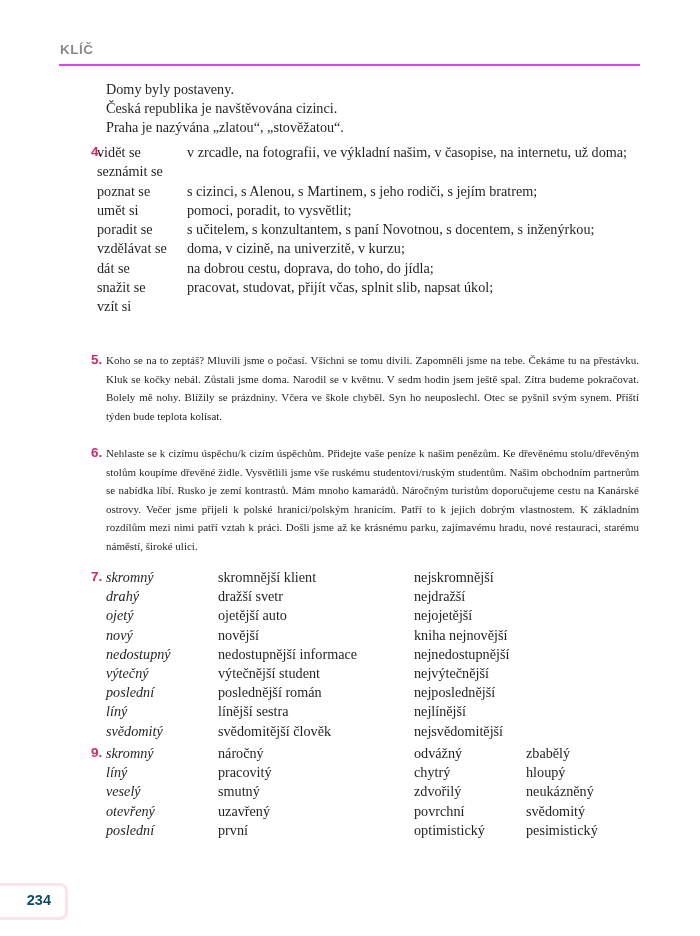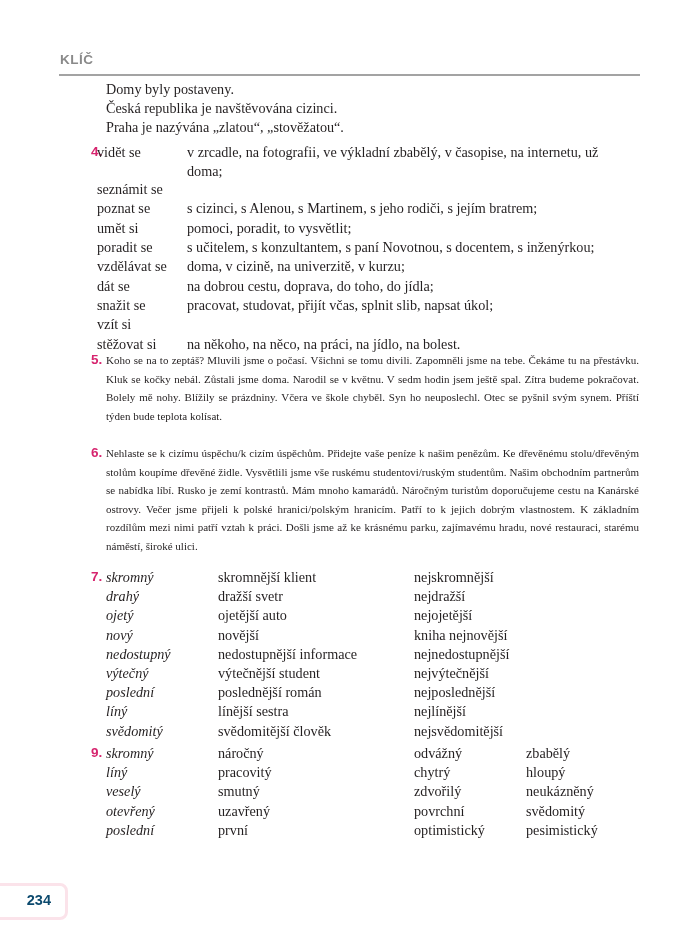--- a/index.html
+++ b/index.html
@@ -11,24 +11,24 @@
       width: 700px;
       height: 936px;
       position: relative;
       overflow: hidden;
       font-family: "Liberation Serif", "DejaVu Serif", serif;
       color: #231f20;
     }
     .header {
       position: absolute;
       left: 59px;
-      top: 50px;
+      top: 40px;
       width: 581px;
       height: 24px;
-      border-bottom: 2px solid #a3a3a3;
+      border-bottom: 2px solid #d946ef;
     }
     .header-title {
       font-family: "Liberation Sans", "DejaVu Sans", sans-serif;
       font-weight: bold;
       font-size: 13.5px;
       color: #8a8a8a;
       letter-spacing: 0.5px;
       line-height: 16px;
       position: absolute;
       left: 1px;
@@ -136,21 +136,21 @@
 <div class="intro txt">
   <div>Domy byly postaveny.</div>
   <div>Česká republika je navštěvována cizinci.</div>
   <div>Praha je nazývána „zlatou“, „stověžatou“.</div>
 </div>
 
 <span class="num" style="top: 144px; color: rgb(214, 36, 110);">4.</span>
 <div class="sec4 txt">
   <div class="row4">
       <span class="term">vidět se</span>
-      <span class="def">v zrcadle, na fotografii, ve výkladní zbabělý, v časopise, na internetu, už doma;</span>
+      <span class="def">v zrcadle, na fotografii, ve výkladní našim, v časopise, na internetu, už doma;</span>
     </div>
   <div class="row4">
       <span class="term">seznámit se</span>
     </div>
   <div class="row4">
       <span class="term">poznat se</span>
       <span class="def">s cizinci, s Alenou, s Martinem, s jeho rodiči, s jejím bratrem;</span>
     </div>
   <div class="row4">
       <span class="term">umět si</span>
@@ -167,24 +167,20 @@
   <div class="row4">
       <span class="term">dát se</span>
       <span class="def">na dobrou cestu, doprava, do toho, do jídla;</span>
     </div>
   <div class="row4">
       <span class="term">snažit se</span>
       <span class="def">pracovat, studovat, přijít včas, splnit slib, napsat úkol;</span>
     </div>
   <div class="row4">
       <span class="term">vzít si</span>
-    </div>
-  <div class="row4">
-      <span class="term">stěžovat si</span>
-      <span class="def">na někoho, na něco, na práci, na jídlo, na bolest.</span>
     </div>
 </div>
 
 <span class="num" style="top: 352px; color: rgb(214, 36, 110);">5.</span>
 <div class="para" style="top:351px;">Koho se na to zeptáš? Mluvili jsme o počasí. Všichni se tomu divili. Zapomněli jsme na tebe. Čekáme tu na přestávku. Kluk se kočky nebál. Zůstali jsme doma. Narodil se v květnu. V sedm hodin jsem ještě spal. Zítra budeme pokračovat. Bolely mě nohy. Blížily se prázdniny. Včera ve škole chyběl. Syn ho neuposlechl. Otec se pyšnil svým synem. Příští týden bude teplota kolísat.</div>
 
 <span class="num" style="top: 445px; color: rgb(214, 36, 110);">6.</span>
 <div class="para" style="top:444px;">Nehlaste se k cizímu úspěchu/k cizím úspěchům. Přidejte vaše peníze k našim penězům. Ke dřevěnému stolu/dřevěným stolům koupíme dřevěné židle. Vysvětlili jsme vše ruskému studentovi/ruským studentům. Našim obchodním partnerům se nabídka líbí. Rusko je zemí kontrastů. Mám mnoho kamarádů. Náročným turistům doporučujeme cestu na Kanárské ostrovy. Večer jsme přijeli k polské hranici/polským hranicím. Patří to k jejich dobrým vlastnostem. K základním rozdílům mezi nimi patří vztah k práci. Došli jsme až ke krásnému parku, zajímavému hradu, nové restauraci, starému náměstí, široké ulici.</div>
 
 <span class="num" style="top: 569px; color: rgb(214, 36, 110);">7.</span>

